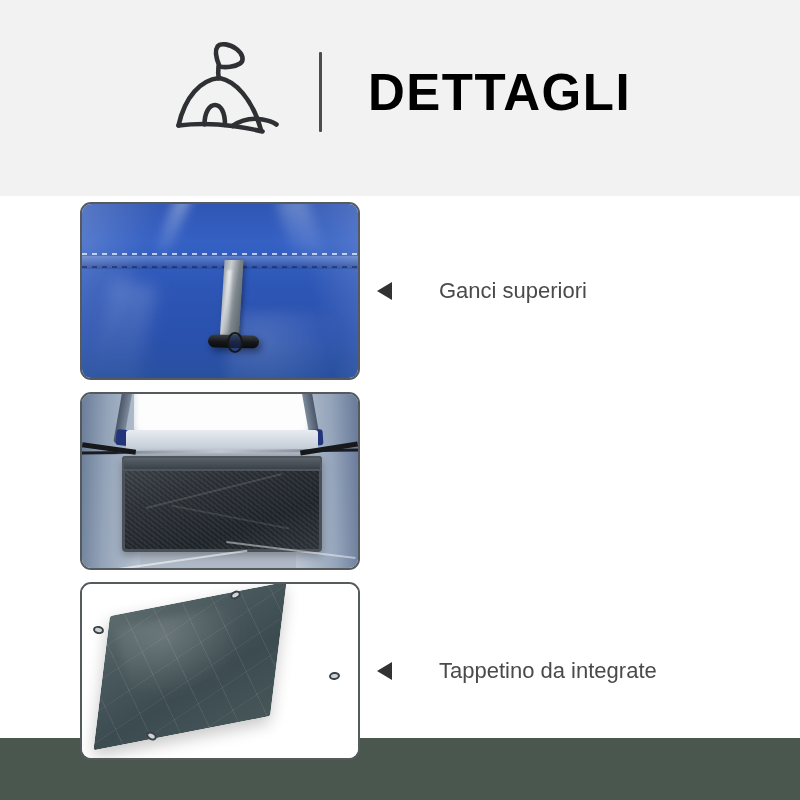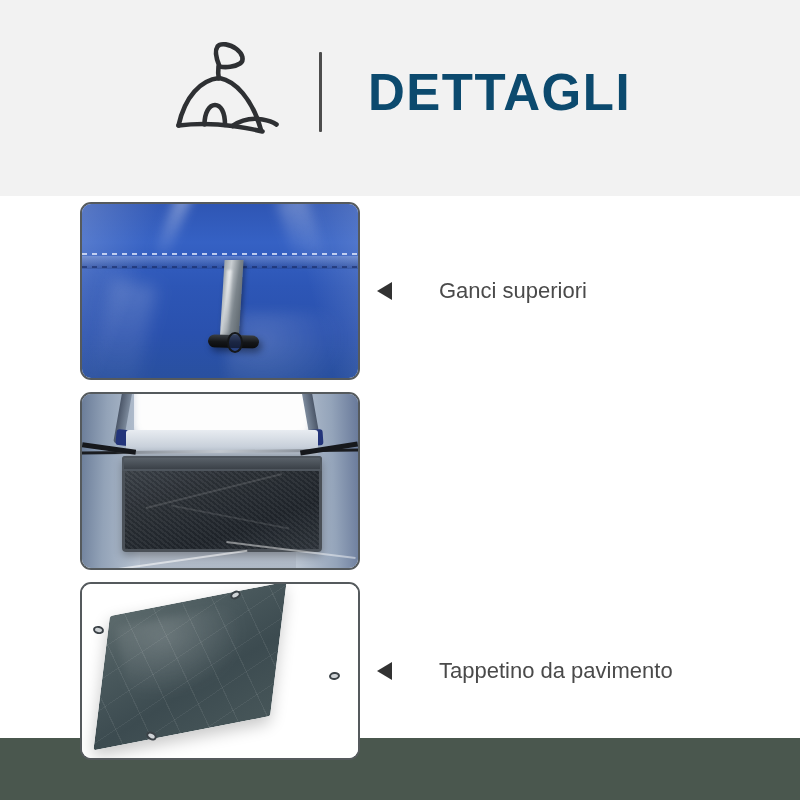--- a/index.html
+++ b/index.html
@@ -44,21 +44,21 @@
     background: #4d4d4d;
     margin-left: 32px;
     margin-right: 46px;
     flex: none;
     border-radius: 1px;
   }
   .header-title {
     font-size: 51px;
     font-weight: bold;
     letter-spacing: 1.5px;
-    color: #0c4a6e;
+    color: #000000;
     line-height: 1;
     white-space: nowrap;
   }
 
   
   .footer-band {
     position: absolute;
     left: 0;
     top: 738px;
     width: 800px;
@@ -437,17 +437,17 @@
         <div class="p3-mat-sheen"></div>
         <div class="p3-grommet p3-g-top"></div>
         <div class="p3-grommet p3-g-left"></div>
         <div class="p3-grommet p3-g-right"></div>
         <div class="p3-grommet p3-g-bot"></div>
       </div>
     </div>
 
     <div class="marker-wrap">
       <div class="arrow-left"></div>
-      <div class="marker-label">Tappetino da pavimento</div>
+      <div class="marker-label">Tappetino da integrate</div>
     </div>
   </div>
 
 </div>
 
 </body></html>

